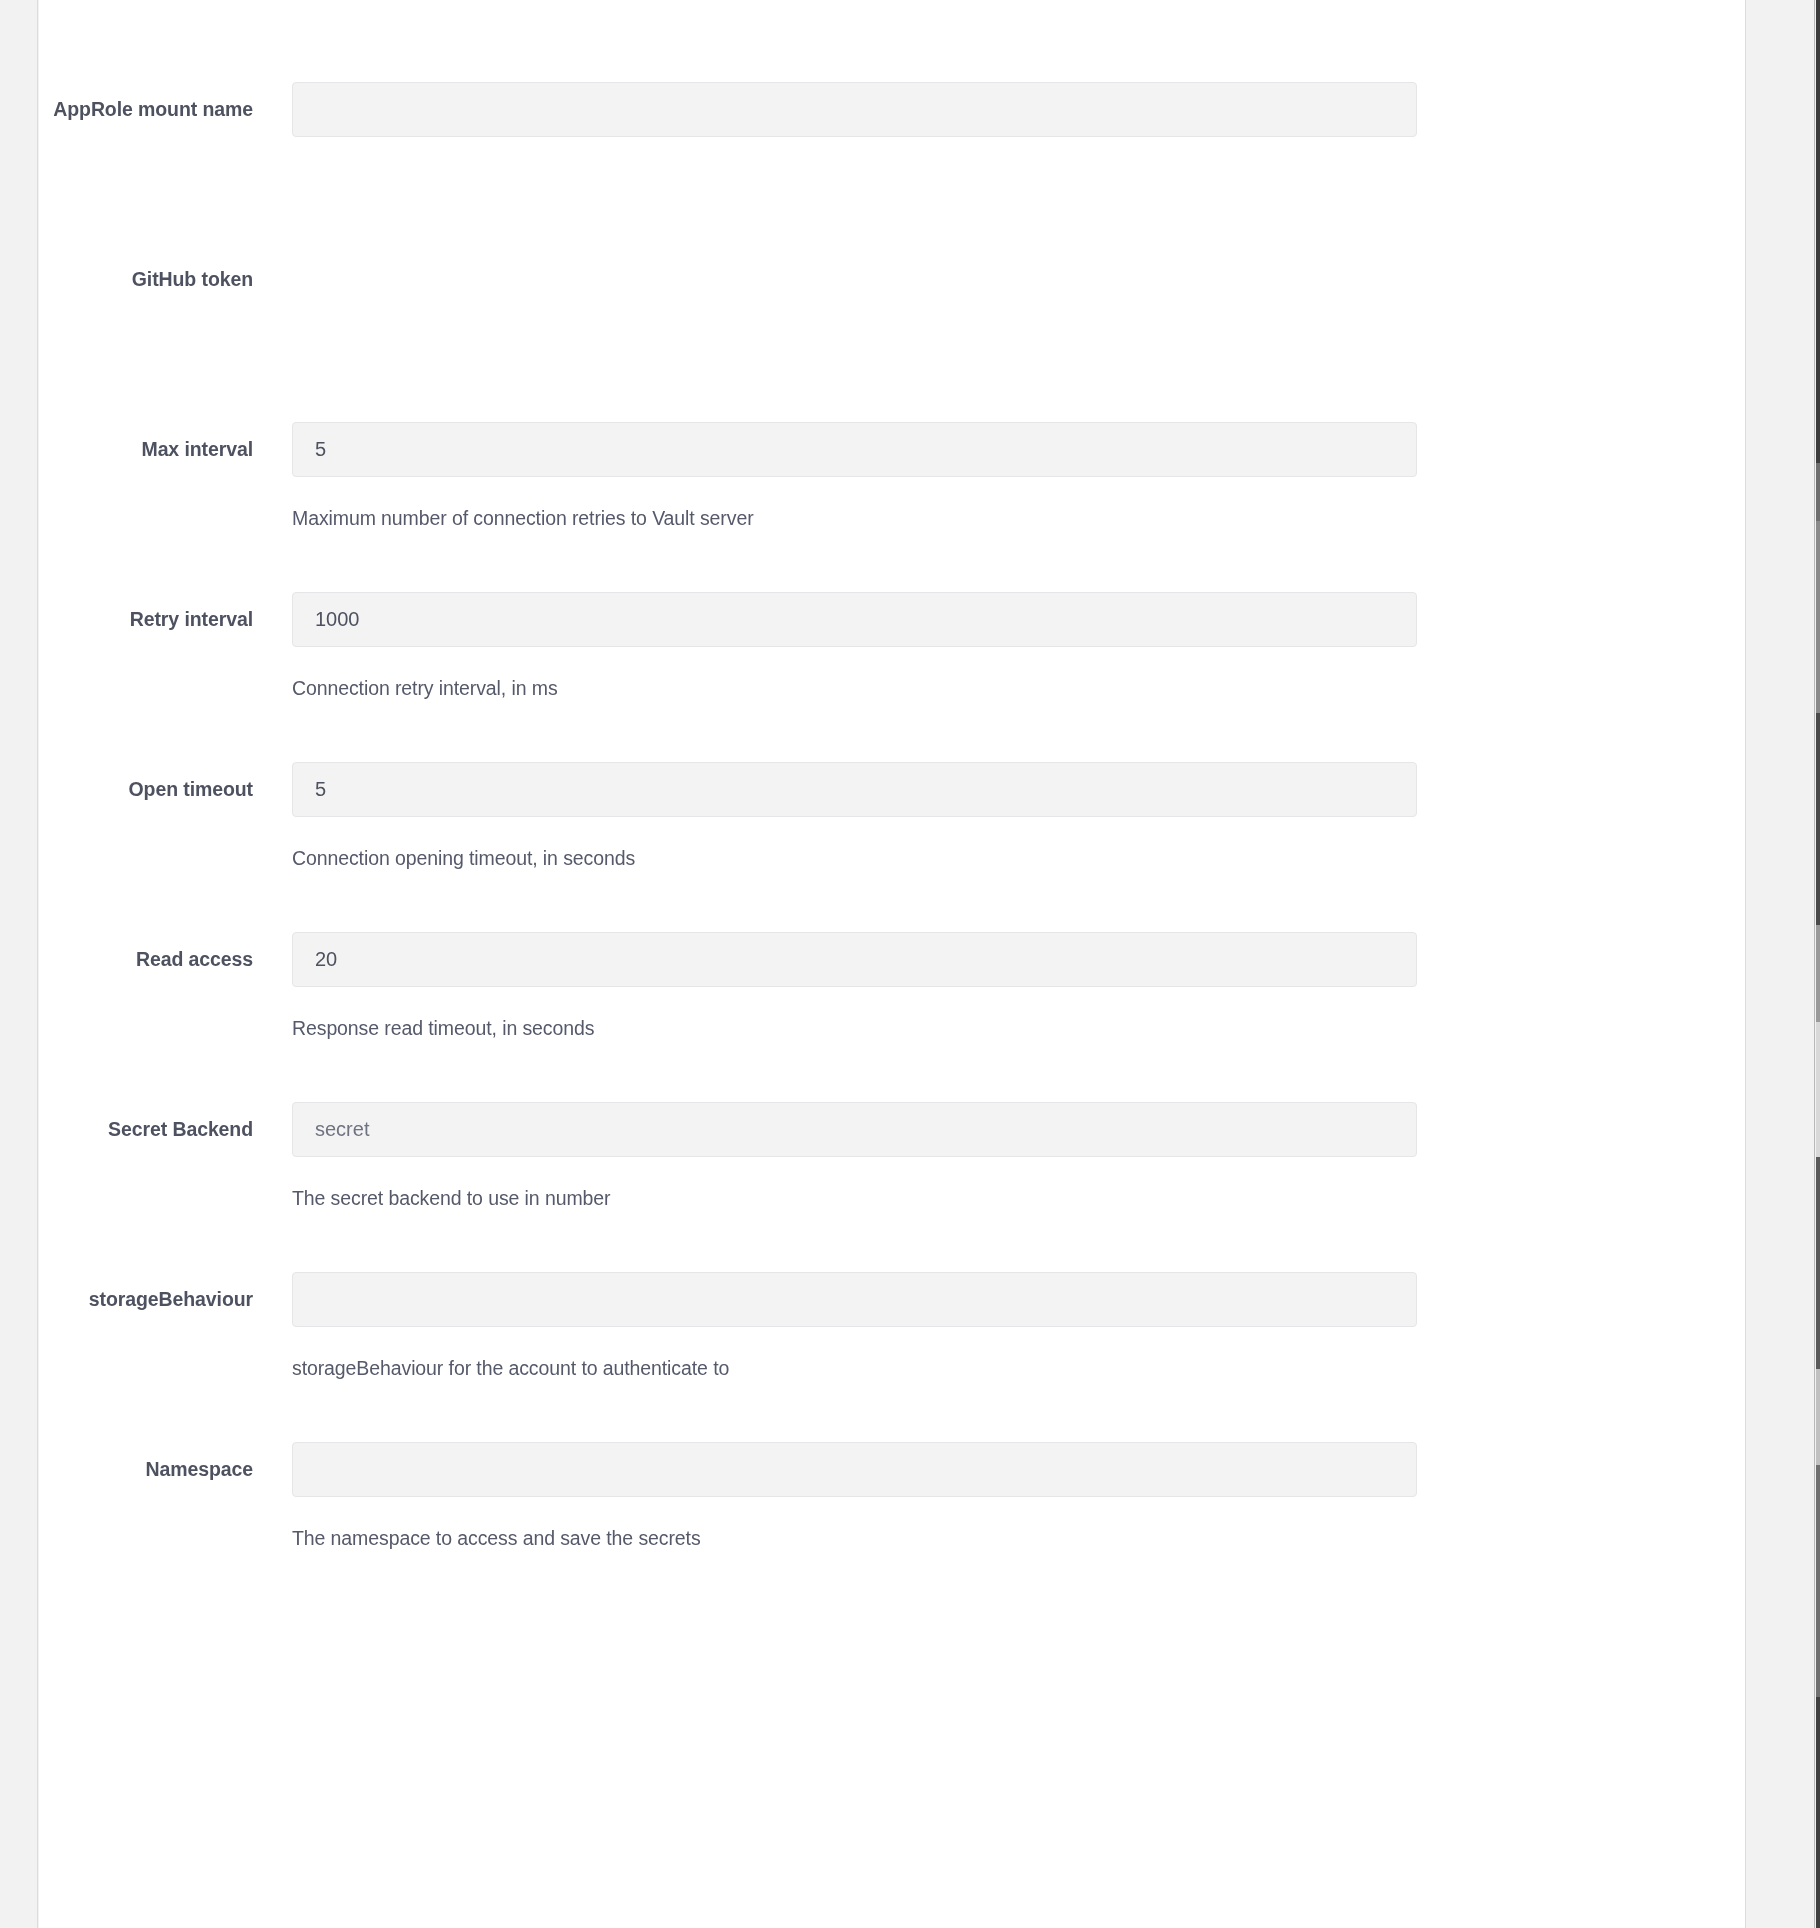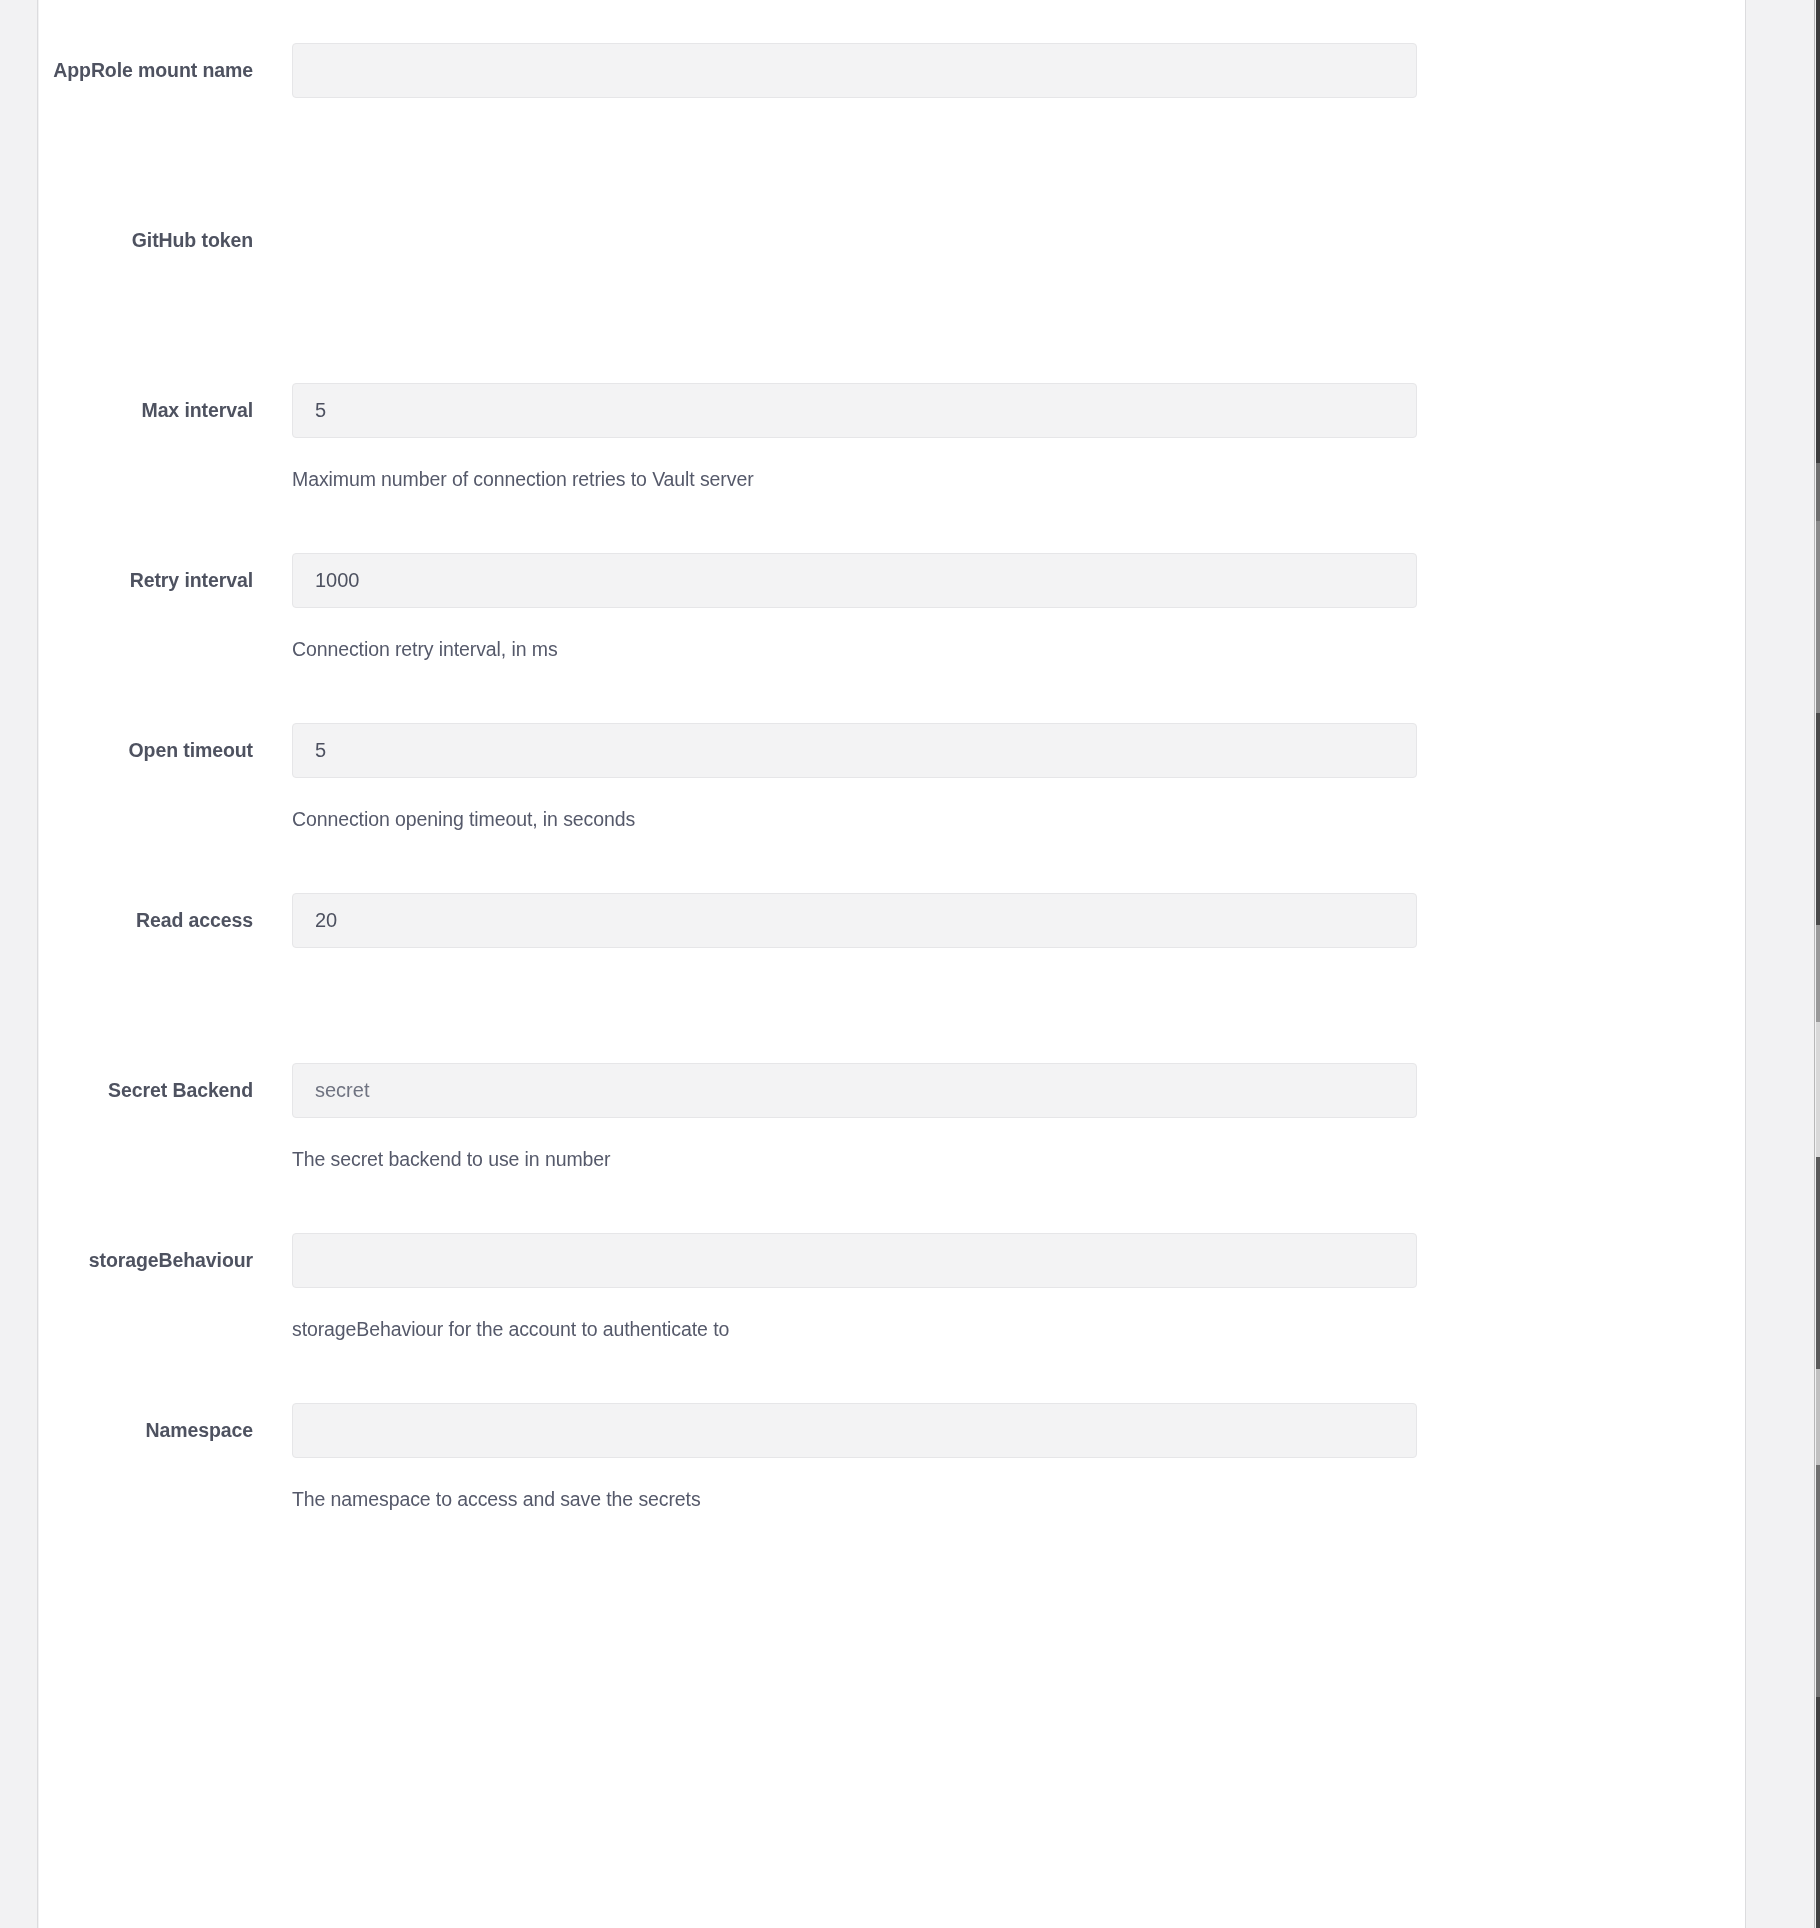--- a/index.html
+++ b/index.html
@@ -63,20 +63,21 @@
     left: 39px; top: 0;
     width: 1706px;
     height: 1928px;
     background: #ffffff;
   }
 
   .form {
     position: relative;
     width: 100%;
     padding-top: 25px;
+    margin-top: 39px;
   }
 
   .field-row {
     position: relative;
     height: 170px;
   }
 
   .field-label {
     position: absolute;
     left: 0;
@@ -160,20 +161,21 @@
           <label class="field-label">Open timeout</label>
           <div class="field-control">
             <input type="text" class="field-input" value="5" placeholder="" style="">
             <div class="field-help">Connection opening timeout, in seconds</div>
           </div>
         </div>
         <div class="field-row">
           <label class="field-label">Read access</label>
           <div class="field-control">
             <input type="text" class="field-input" value="20" placeholder="" style="">
+            <div class="field-help">Response read timeout, in seconds</div>
           </div>
         </div>
         <div class="field-row">
           <label class="field-label">Secret Backend</label>
           <div class="field-control">
             <input type="text" class="field-input" value="" placeholder="secret" style="">
             <div class="field-help">The secret backend to use in number</div>
           </div>
         </div>
         <div class="field-row">

